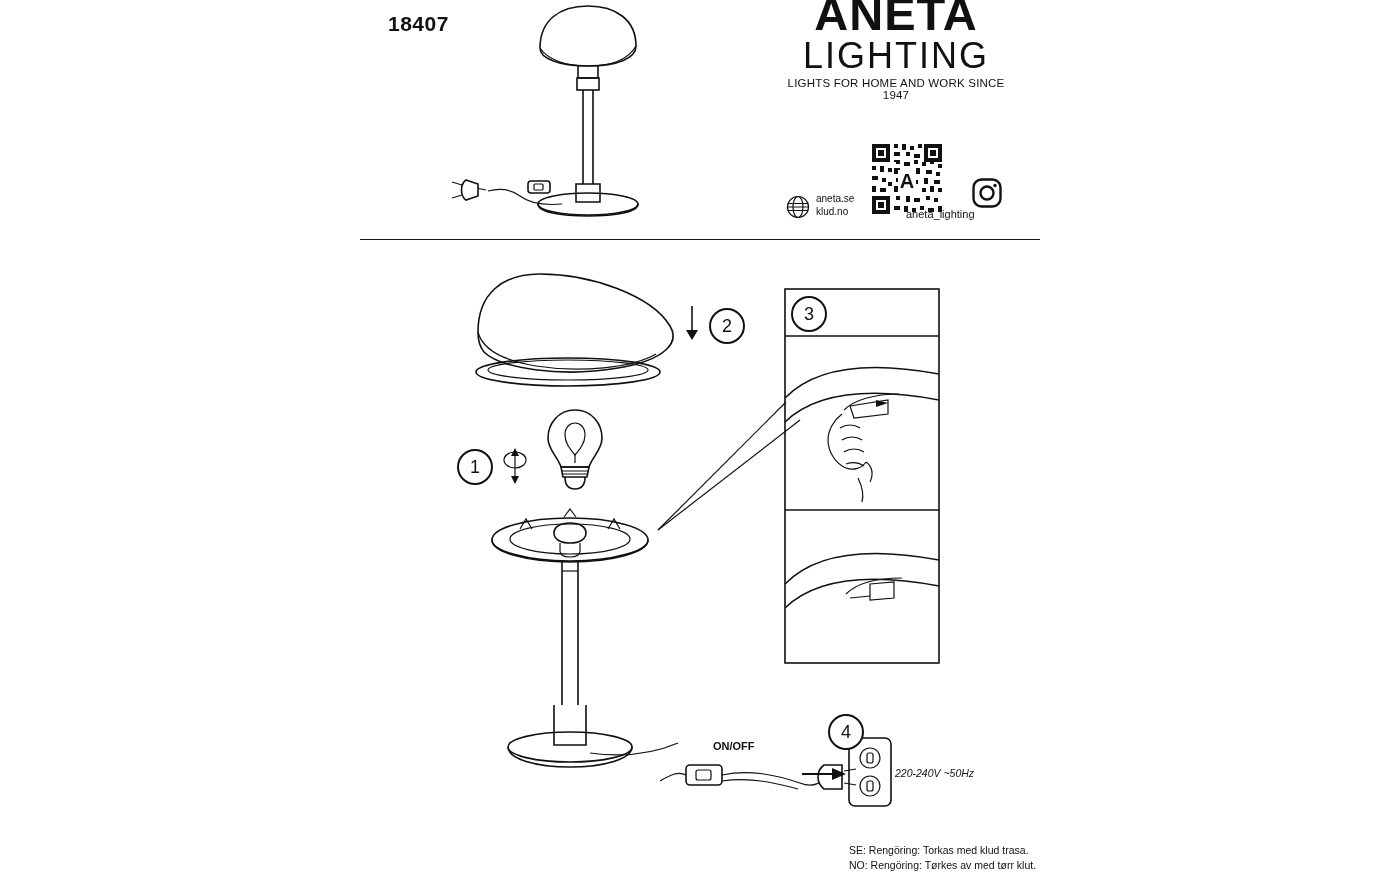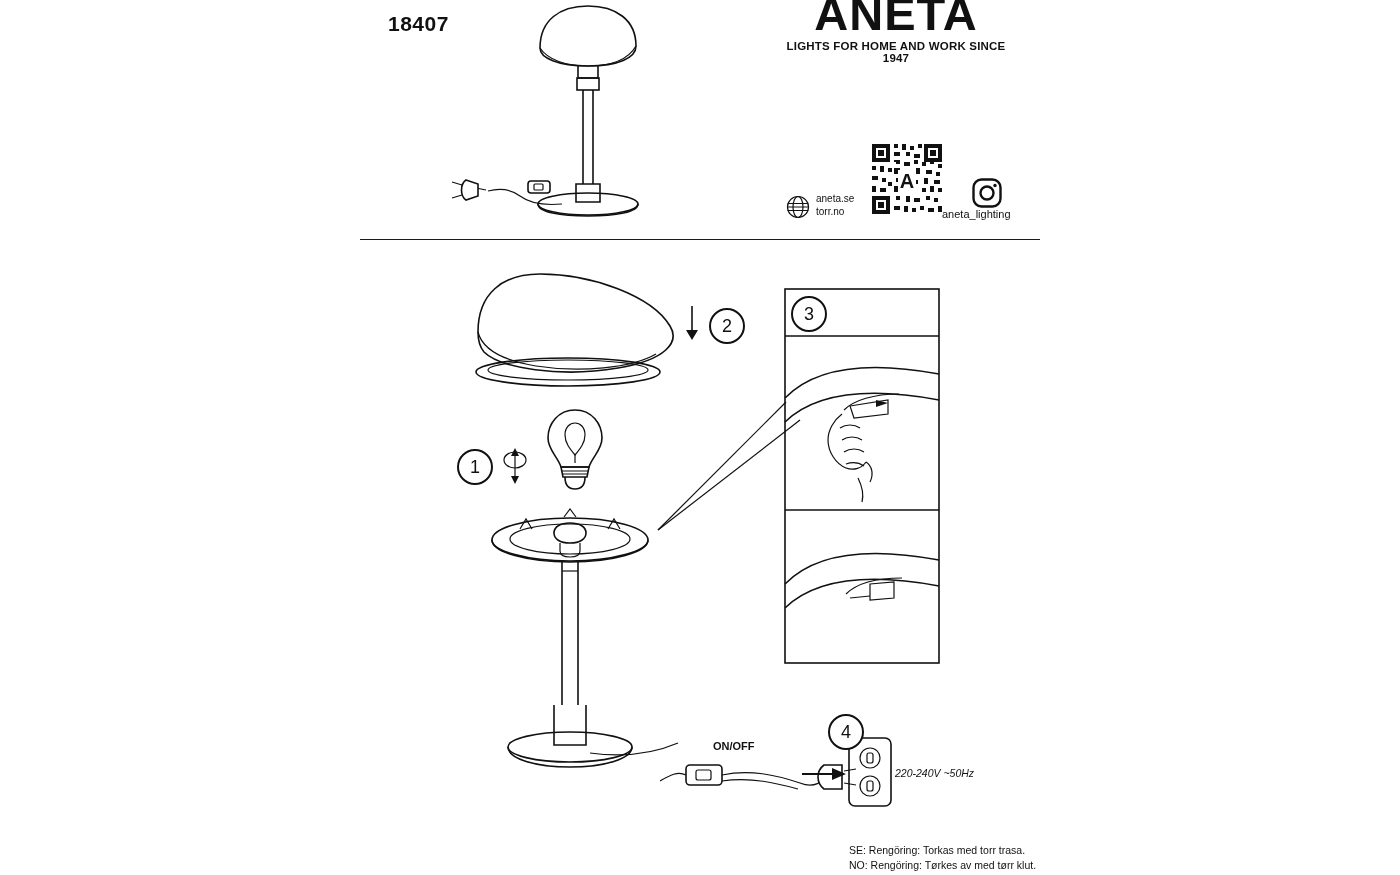--- a/index.html
+++ b/index.html
@@ -22,32 +22,32 @@
     position:absolute;left:776px;top:-8px;width:240px;text-align:center;
   }
   .brand .b1{
     font-size:47px;font-weight:700;letter-spacing:1px;line-height:.95;
     font-family:"Liberation Sans", sans-serif;color:#111;
   }
   .brand .b2{
     font-size:36px;font-weight:400;letter-spacing:2px;line-height:1.05;color:#111;
   }
   .brand .b3{
-    font-size:11.5px;font-weight:700;letter-spacing:.2px;margin-top:3px;color:#111;
+    font-size:11.5px;font-weight:400;letter-spacing:.2px;margin-top:3px;color:#111;
   }
   .hr-top{
     position:absolute;left:360px;top:239px;width:680px;height:1px;background:#1a1a1a;
   }
 
   
   .weblinks{position:absolute;left:816px;top:192px;font-size:10px;line-height:13px;color:#111;}
   .globe{position:absolute;left:786px;top:195px;}
   .qr{position:absolute;left:870px;top:142px;}
   .insta{position:absolute;left:972px;top:178px;}
-  .insta-label{position:absolute;left:942px;top:208px;font-size:11px;color:#111;}
+  .insta-label{position:absolute;left:906px;top:208px;font-size:11px;color:#111;}
 
   
   .stepnum{
     position:absolute;width:32px;height:32px;border:2px solid #111;border-radius:50%;
     display:flex;align-items:center;justify-content:center;
     font-size:18px;font-weight:400;color:#111;background:#fff;
   }
   #step1{left:457px;top:449px;}
   #step2{left:709px;top:308px;}
   #step3{left:791px;top:296px;}
@@ -70,20 +70,21 @@
 </style>
 </head>
 <body>
 
 <div class="sheet">
 
   <div class="model-no">18407</div>
 
   <div class="brand">
     <div class="b1">ANETA</div>
+    <div class="b2">LIGHTING</div>
     <div class="b3">LIGHTS FOR HOME AND WORK SINCE 1947</div>
   </div>
 
   <svg class="illus" style="position:absolute;left:440px;top:0px;" width="260" height="230" viewBox="0 0 260 230">
 
     <path class="ln" d="M100 48 C100 20 120 6 148 6 C176 6 196 20 196 46 C196 58 178 66 148 66 C118 66 100 58 100 48 Z"></path>
     <path class="ln-thin" d="M100 48 C108 60 126 66 148 66 C170 66 188 60 196 46"></path>
 
     <path class="ln" d="M138 66 L138 78 L158 78 L158 66"></path>
     <rect class="ln" x="137" y="78" width="22" height="12"></rect>
@@ -106,21 +107,21 @@
   </svg>
 
   <svg class="globe" width="24" height="24" viewBox="0 0 24 24">
     <circle class="ln-thin" cx="12" cy="12" r="10.5"></circle>
     <ellipse class="ln-thin" cx="12" cy="12" rx="5" ry="10.5"></ellipse>
     <path class="ln-thin" d="M1.6 8.5 H22.4 M1.6 15.5 H22.4 M1.5 12 H22.5"></path>
   </svg>
 
   <div class="weblinks">
     <div>aneta.se</div>
-    <div>torr.no</div>
+    <div>klud.no</div>
   </div>
 
   <svg class="qr" width="74" height="74" viewBox="0 0 37 37">
     <rect x="0" y="0" width="37" height="37" fill="#fff"></rect>
     <g fill="#111">
       <rect x="1" y="1" width="9" height="9"></rect>
         <rect x="27" y="1" width="9" height="9"></rect>
         <rect x="1" y="27" width="9" height="9"></rect>
     </g>
     <g fill="#fff">
@@ -310,18 +311,18 @@
 
   <div class="stepnum" id="step1">1</div>
   <div class="stepnum" id="step2">2</div>
   <div class="stepnum" id="step3">3</div>
   <div class="stepnum" id="step4">4</div>
 
   <div class="onoff">ON/OFF</div>
   <div class="volts">220-240V ~50Hz</div>
 
   <div class="carelines">
-    <div>SE: Rengöring: Torkas med torr trasa.</div>
+    <div>SE: Rengöring: Torkas med klud trasa.</div>
     <div>NO: Rengöring: Tørkes av med tørr klut.</div>
     <div>DK: Rengøring: Tørres af med tør klud.</div>
   </div>
 
 </div>
 
 </body></html>

